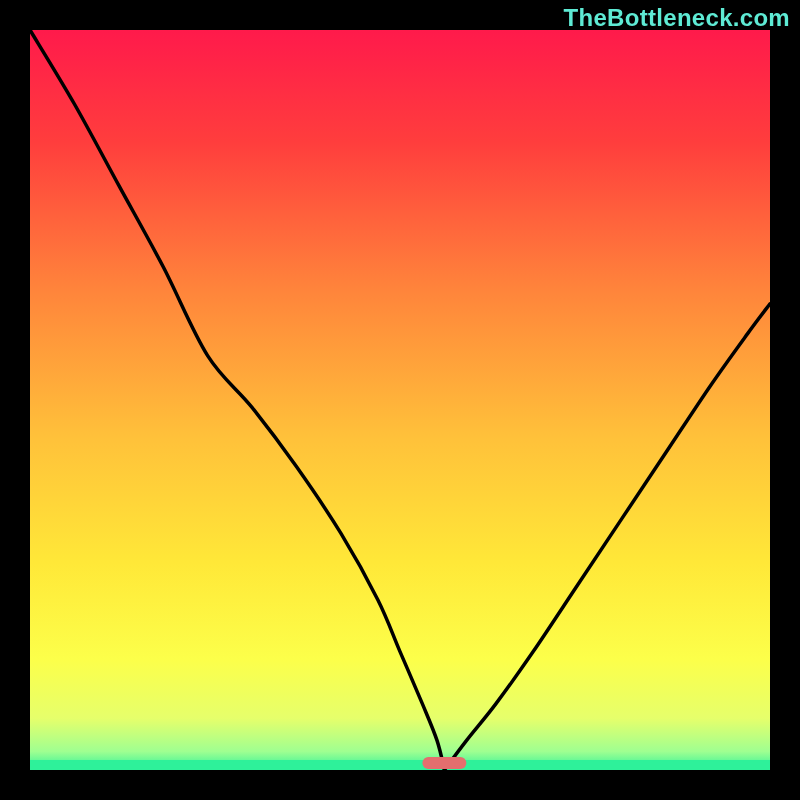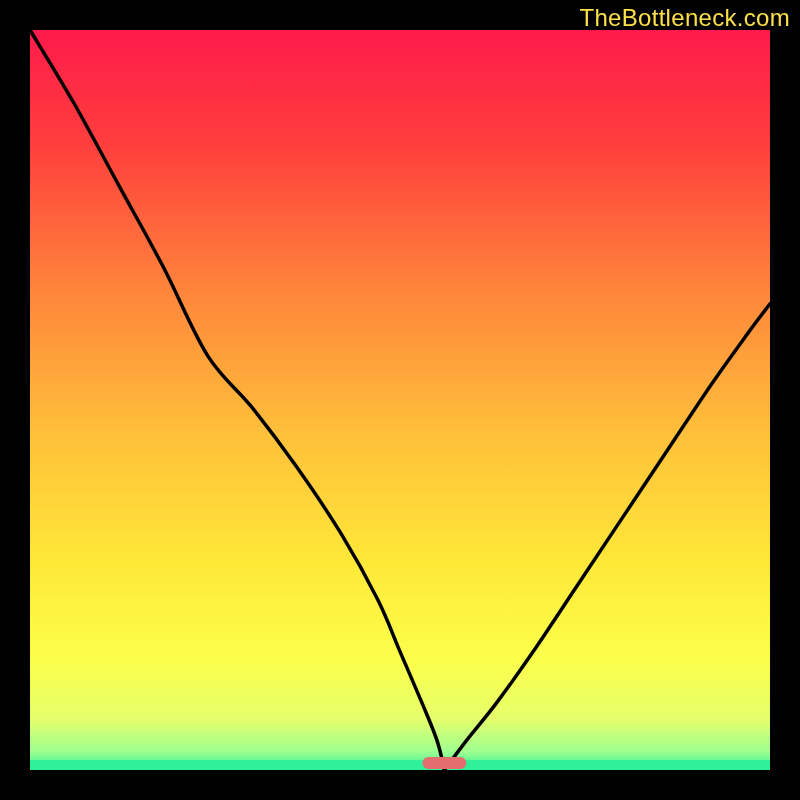--- a/index.html
+++ b/index.html
@@ -13,23 +13,23 @@
   }
   #container {
     position: relative;
     width: 800px;
     height: 800px;
   }
   #watermark {
     position: absolute;
     top: 4px;
     right: 10px;
-    color: #fde047;
+    color: #5eead4;
     font-size: 24px;
-    font-weight: 400;
+    font-weight: 700;
     letter-spacing: 0.3px;
     z-index: 20;
   }
   svg {
     position: absolute;
     top: 0;
     left: 0;
   }
 </style>
 </head>

